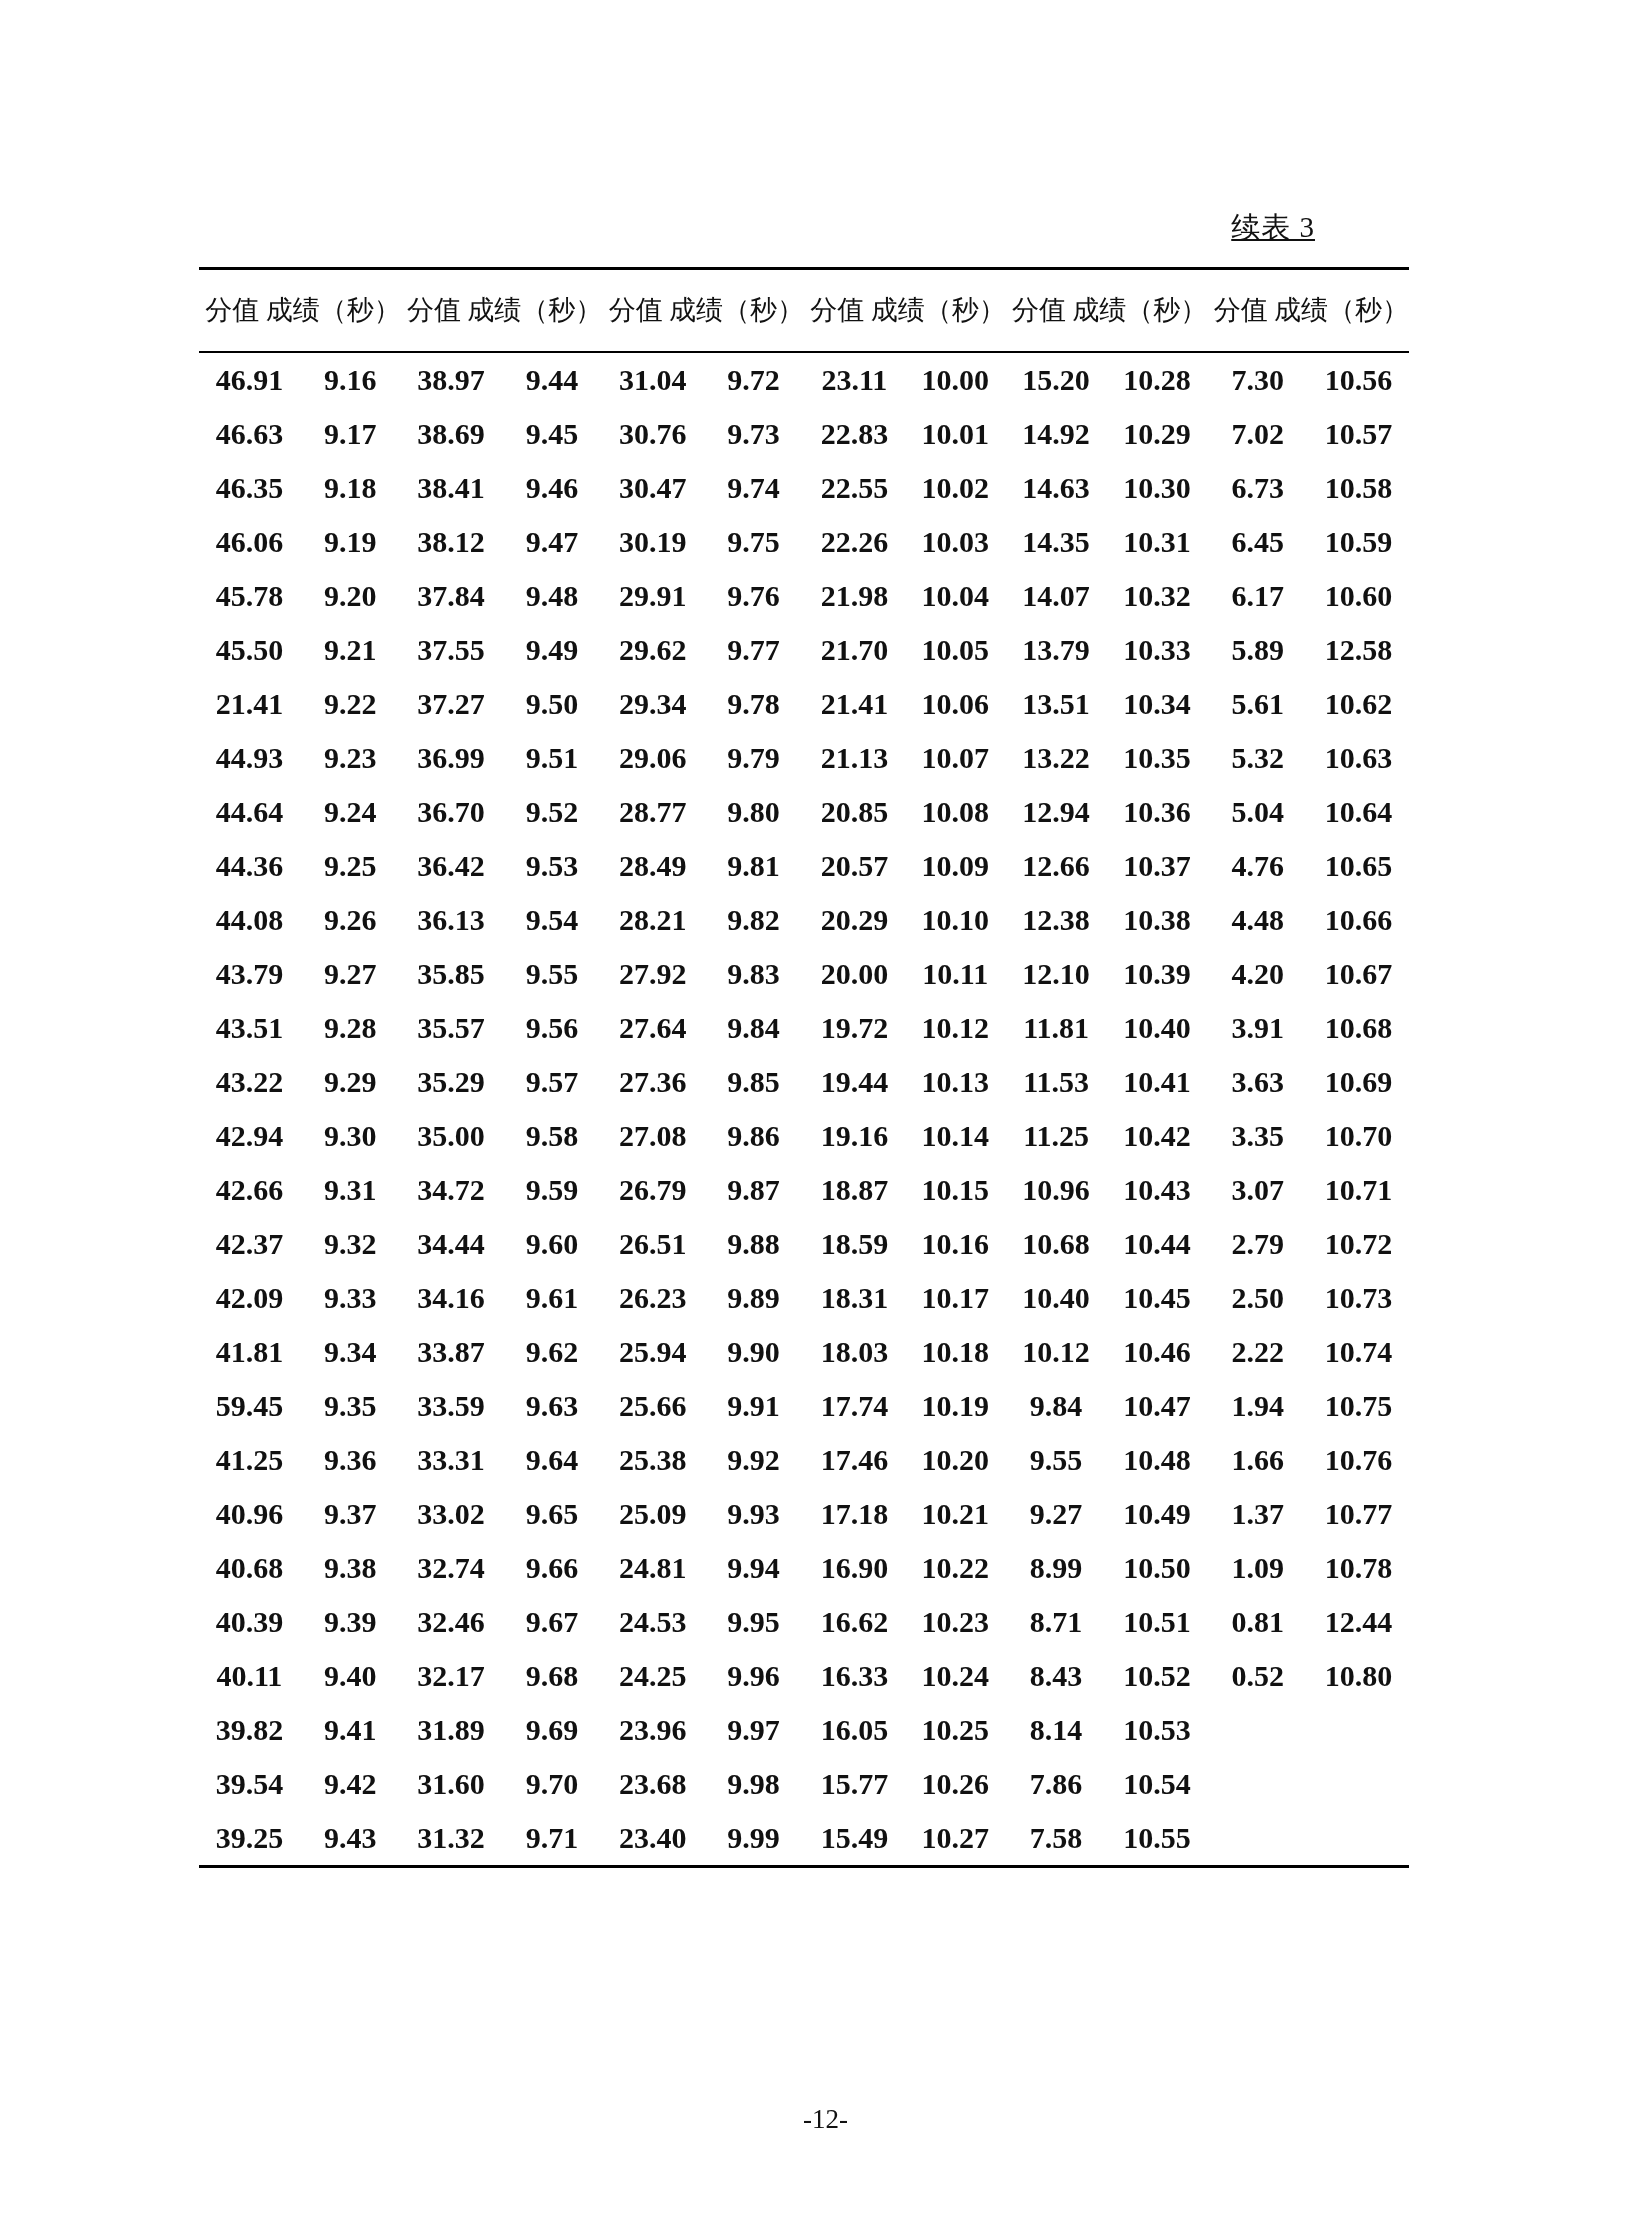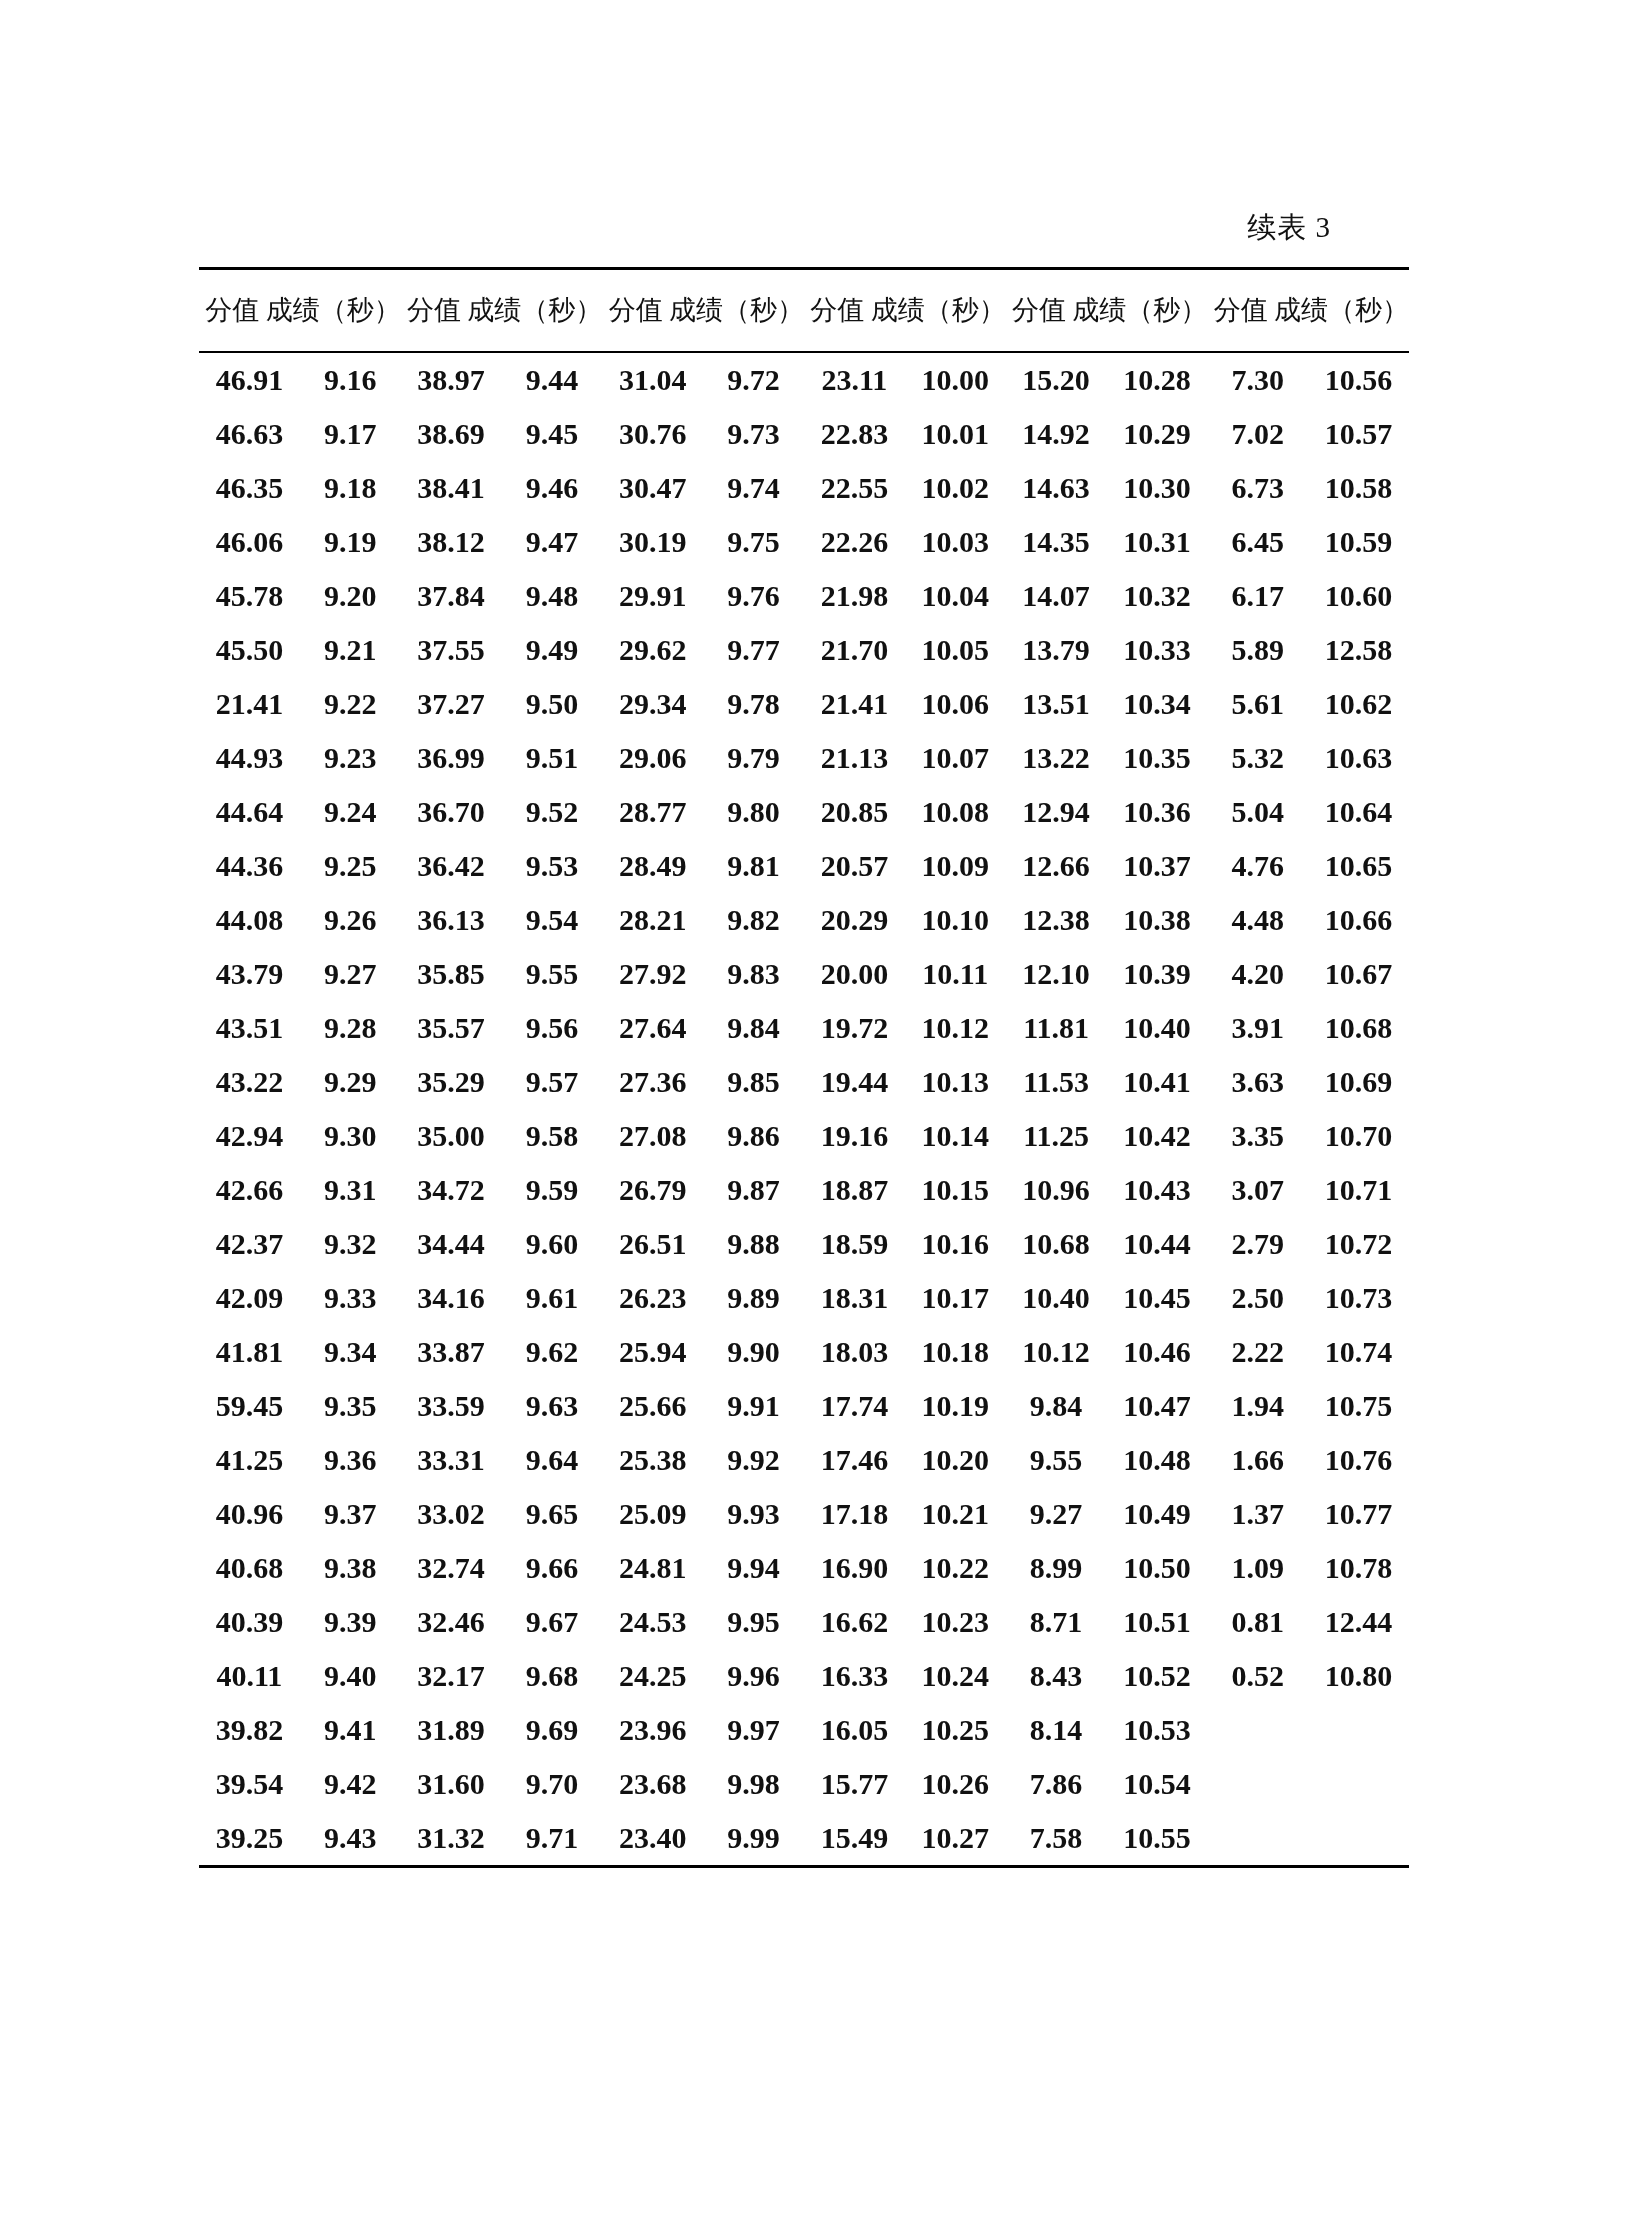--- a/index.html
+++ b/index.html
@@ -8,24 +8,25 @@
     width:1651px;
     height:2223px;
     background:#ffffff;
     font-family:"Liberation Serif", serif;
     color:#111111;
     overflow:hidden;
   }
   .cont-label{
     position:absolute;
     top:208px;
-    right:320px;
+    right:336px;
     font-size:29px;
     letter-spacing:1px;
     white-space:nowrap;
+    text-decoration:underline;
   }
   .score-table{
     position:absolute;
     left:199px;
     top:267px;
     width:1210px;
   }
   .thead{
     display:grid;
     grid-template-columns:repeat(12,1fr);
@@ -438,14 +439,15 @@
         <div class="cell td">9.99</div>
         <div class="cell td">15.49</div>
         <div class="cell td">10.27</div>
         <div class="cell td">7.58</div>
         <div class="cell td">10.55</div>
         <div class="cell td"></div>
         <div class="cell td"></div>
       </div>
   </div>
 
+  <div class="footer">-12-</div>
 </div>
 
 
 </body></html>

